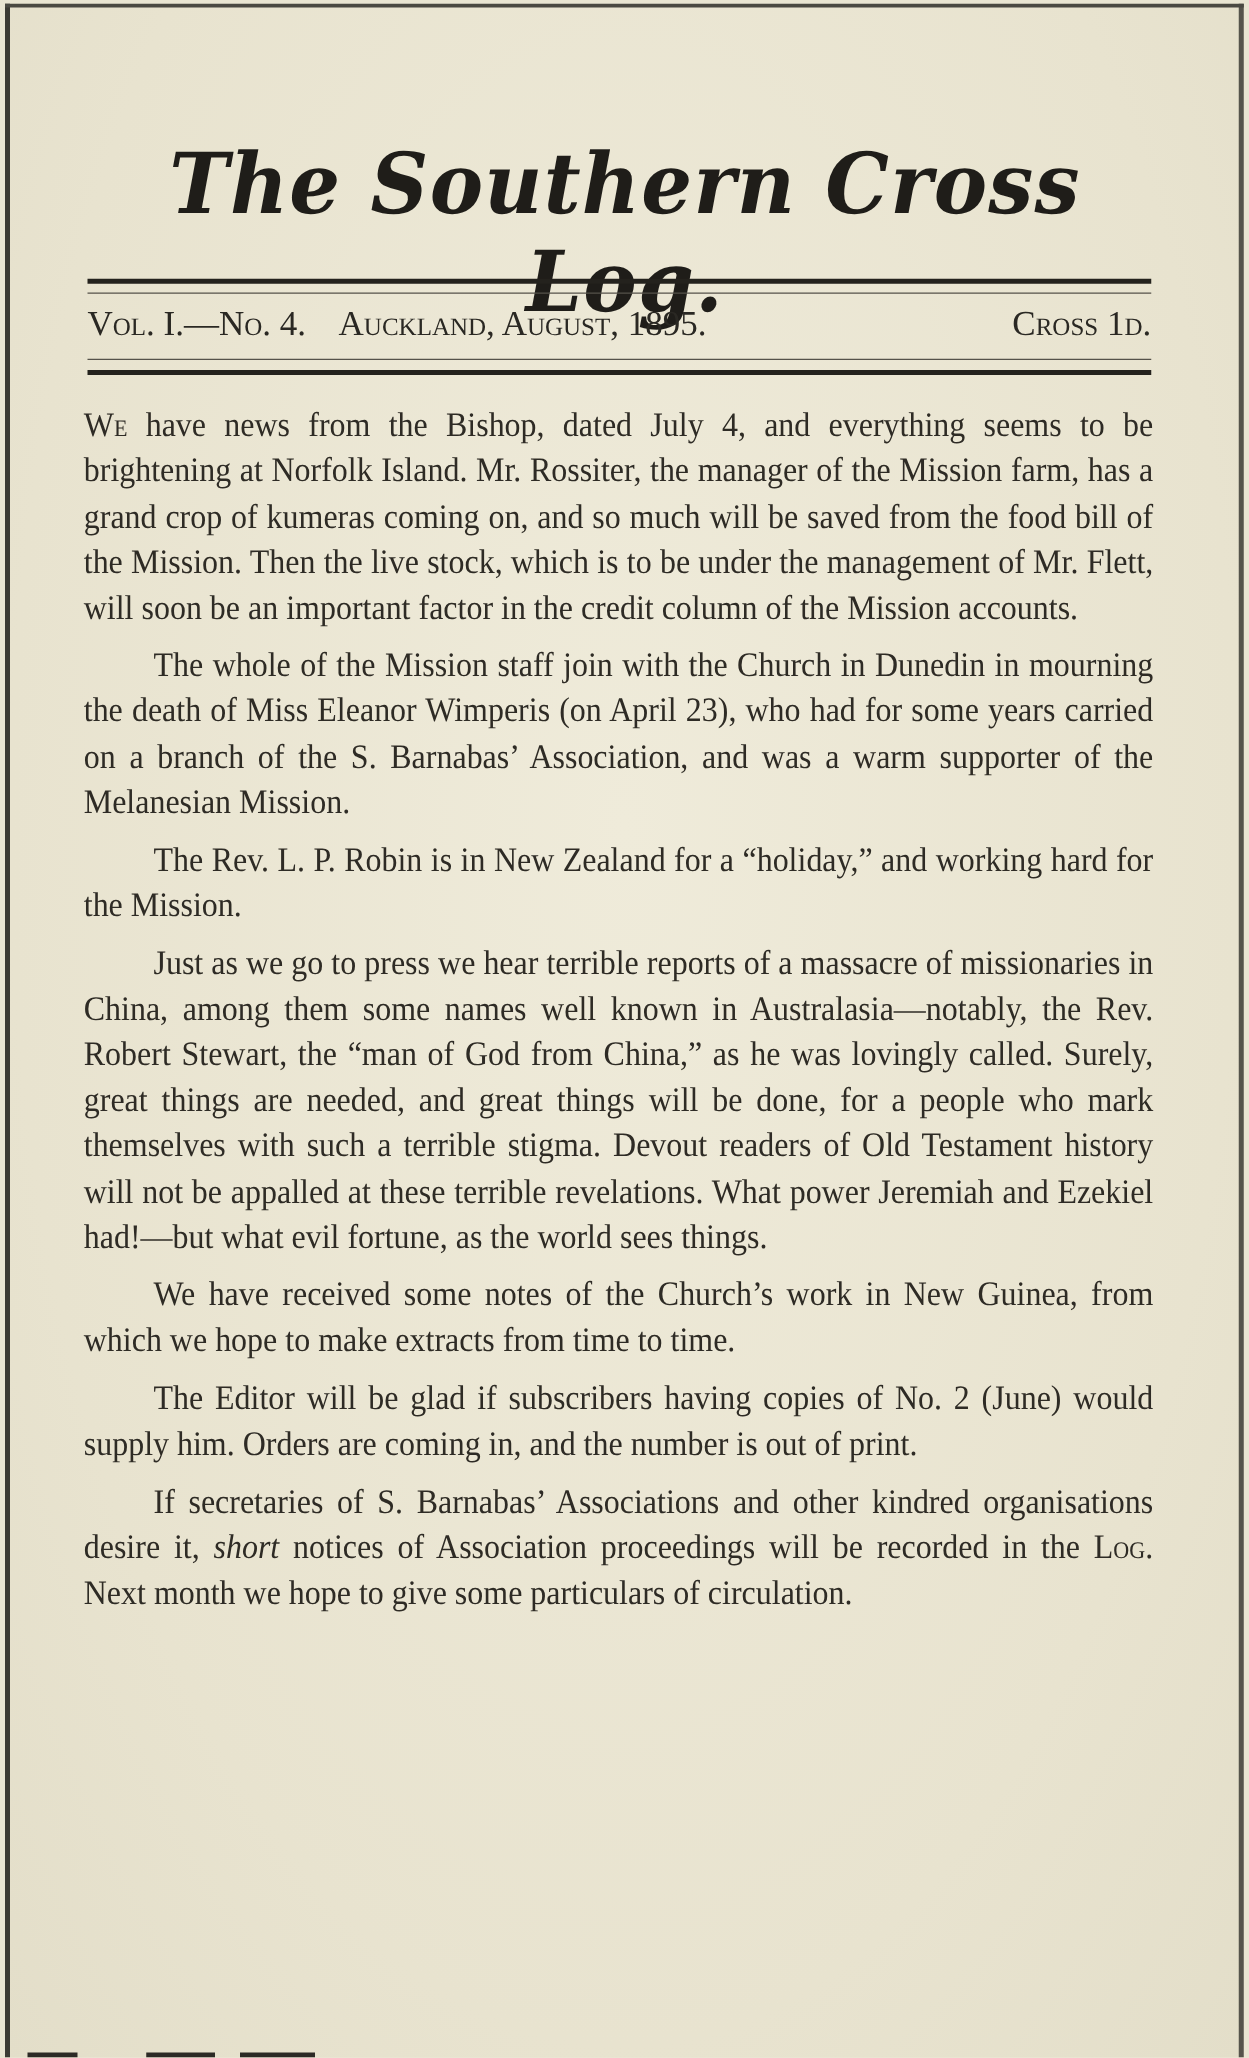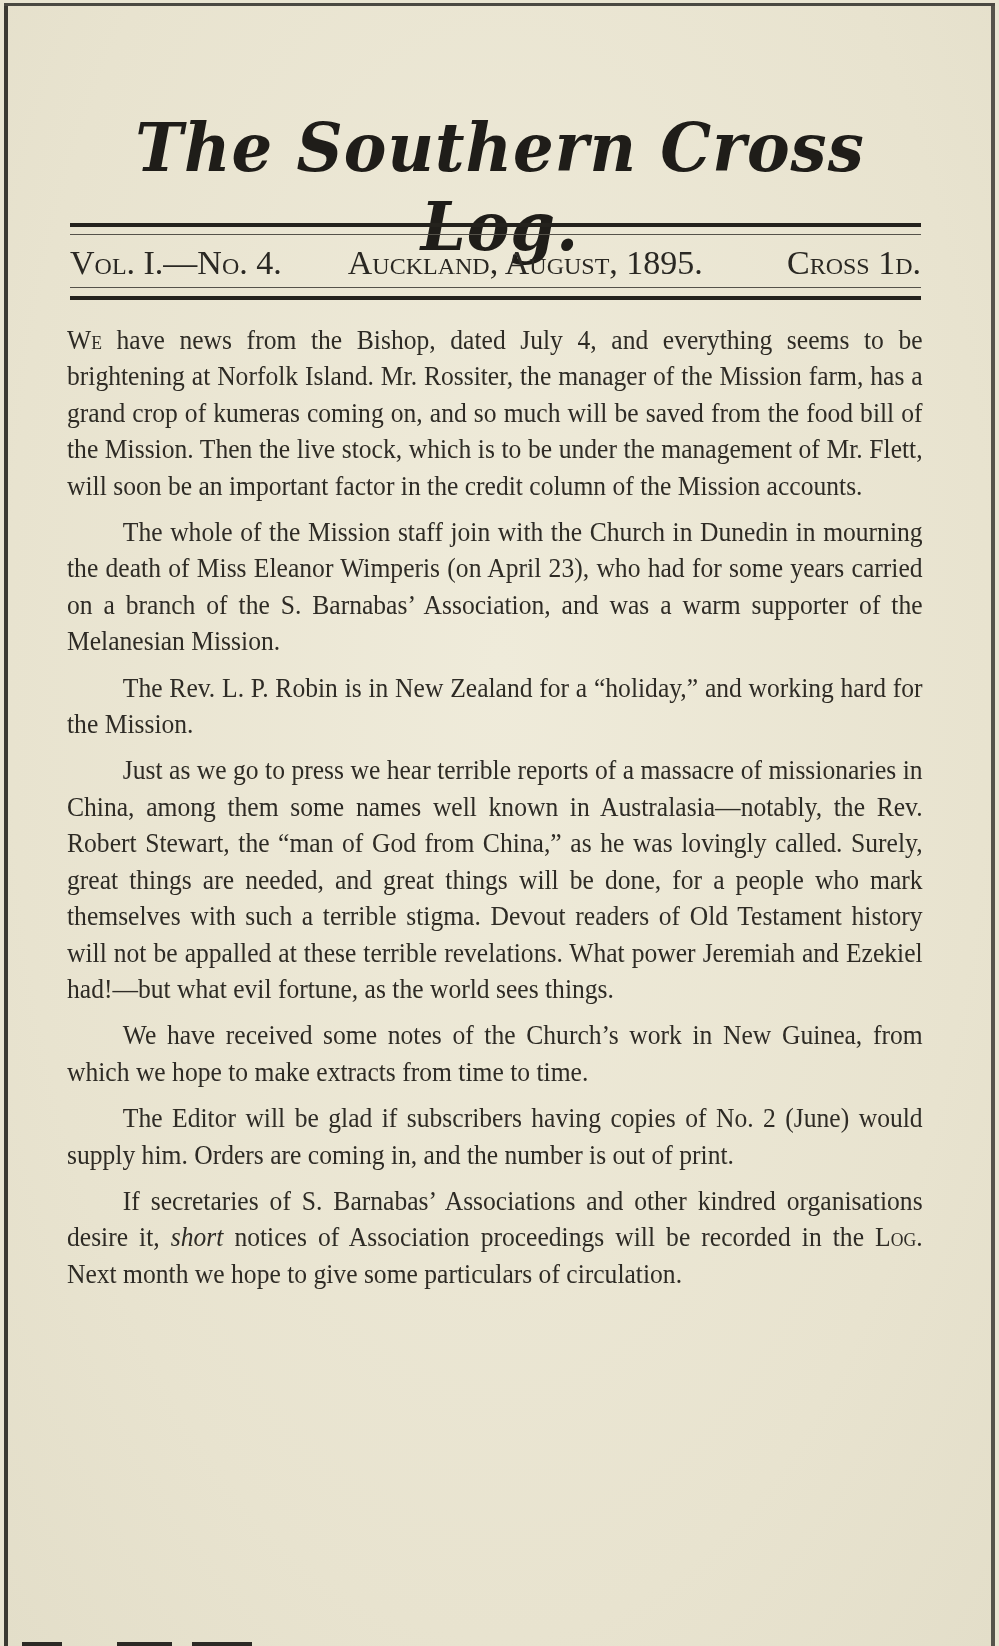--- a/index.html
+++ b/index.html
@@ -27,25 +27,25 @@
     font-style: italic;
     transform: scaleY(1.05);
   }
   .rule { position:absolute; left:70px; width:851px; background:#24221d; }
   .rule.r1 { top: 223px; height: 4px; }
   .rule.r2 { top: 234px; height: 1px; background:#55524a; }
   .rule.r3 { top: 287px; height: 1px; background:#55524a; }
   .rule.r4 { top: 296px; height: 4px; }
   .issue-line {
     position:absolute; left:70px; top:244px; width:851px; height:36px;
-    font-family: "Liberation Serif", serif; font-size: 34px;
+    font-family: "Liberation Serif", serif; font-size: 28px;
     display:flex; justify-content: space-between; align-items: baseline;
     font-variant: small-caps; color:#2a2823;
   }
-  .issue-line .mid { margin-left: 66px; flex: 1; }
+  .issue-line .mid { margin-left: 26px; flex: 1; }
   .body-text {
     position:absolute; left: 67px; top: 322px; width: 856px;
     font-family: "Liberation Serif", serif;
     font-size: 27.5px; line-height: 36.4px;
     text-align: justify; color:#2e2b25;
     transform: scaleX(0.93); transform-origin: left top;
     width: 920px;
   }
   .body-text p { margin: 0 0 10px 0; text-indent: 60px; }
   .body-text p.first { text-indent: 0; }

